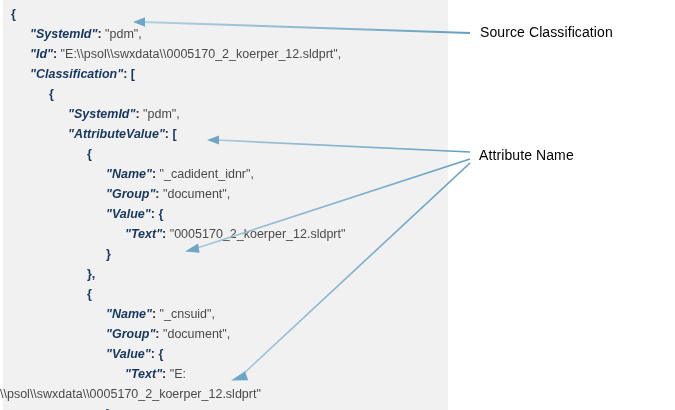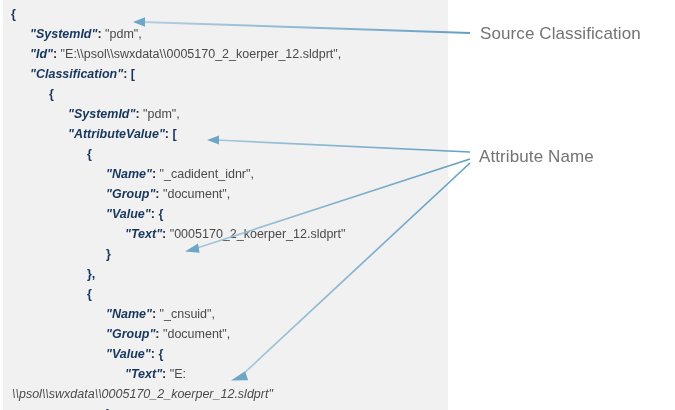--- a/index.html
+++ b/index.html
@@ -81,22 +81,22 @@
     position: absolute;
     left: 0;
     top: 0;
     width: 675px;
     height: 410px;
     pointer-events: none;
   }
   .anno-label {
     position: absolute;
     font-family: "Liberation Sans", sans-serif;
-    font-size: 17px;
-    color: #737373;
+    font-size: 14px;
+    color: #000000;
     white-space: nowrap;
     letter-spacing: 0.1px;
   }
   #label-source-classification {
     left: 480px;
     top: 24px;
   }
   #label-attribute-name {
     left: 479px;
     top: 147px;
@@ -122,21 +122,21 @@
     <div class="code-line" style="top: 184px; left: 106px;"><span class="seg k">"Group"</span><span class="seg s">: </span><span class="seg v">"document",</span></div>
     <div class="code-line" style="top: 204px; left: 106px;"><span class="seg k">"Value"</span><span class="seg s">: </span><span class="seg p">{</span></div>
     <div class="code-line" style="top: 224px; left: 125px;"><span class="seg k">"Text"</span><span class="seg s">: </span><span class="seg v">"0005170_2_koerper_12.sldprt"</span></div>
     <div class="code-line" style="top: 244px; left: 106px;"><span class="seg p">}</span></div>
     <div class="code-line" style="top: 264px; left: 87px;"><span class="seg p">},</span></div>
     <div class="code-line" style="top: 284px; left: 87px;"><span class="seg p">{</span></div>
     <div class="code-line" style="top: 304px; left: 106px;"><span class="seg k">"Name"</span><span class="seg s">: </span><span class="seg v">"_cnsuid",</span></div>
     <div class="code-line" style="top: 324px; left: 106px;"><span class="seg k">"Group"</span><span class="seg s">: </span><span class="seg v">"document",</span></div>
     <div class="code-line" style="top: 344px; left: 106px;"><span class="seg k">"Value"</span><span class="seg s">: </span><span class="seg p">{</span></div>
     <div class="code-line" style="top: 364px; left: 125px;"><span class="seg k">"Text"</span><span class="seg s">: </span><span class="seg v">"E:</span></div>
-    <div class="code-line" style="top: 384px; left: 12px; font-style: italic;"><span class="seg v">\\psol\\swxdata\\0005170_2_koerper_12.sldprt"</span></div>
+    <div class="code-line" style="top: 384px; left: 0px;"><span class="seg v">\\psol\\swxdata\\0005170_2_koerper_12.sldprt"</span></div>
     <div class="code-line" style="top: 404px; left: 106px;"><span class="seg p">}</span></div>
   </div>
 
 <svg id="annotations" viewBox="0 0 675 410" width="675" height="410" xmlns="http://www.w3.org/2000/svg">
 
   <defs>
     <linearGradient id="grad-sc" x1="1" y1="0" x2="0" y2="0">
       <stop offset="0%" stop-color="#5b9bc0" stop-opacity="0.95"></stop>
       <stop offset="100%" stop-color="#a9c9dc" stop-opacity="0.85"></stop>
     </linearGradient>

